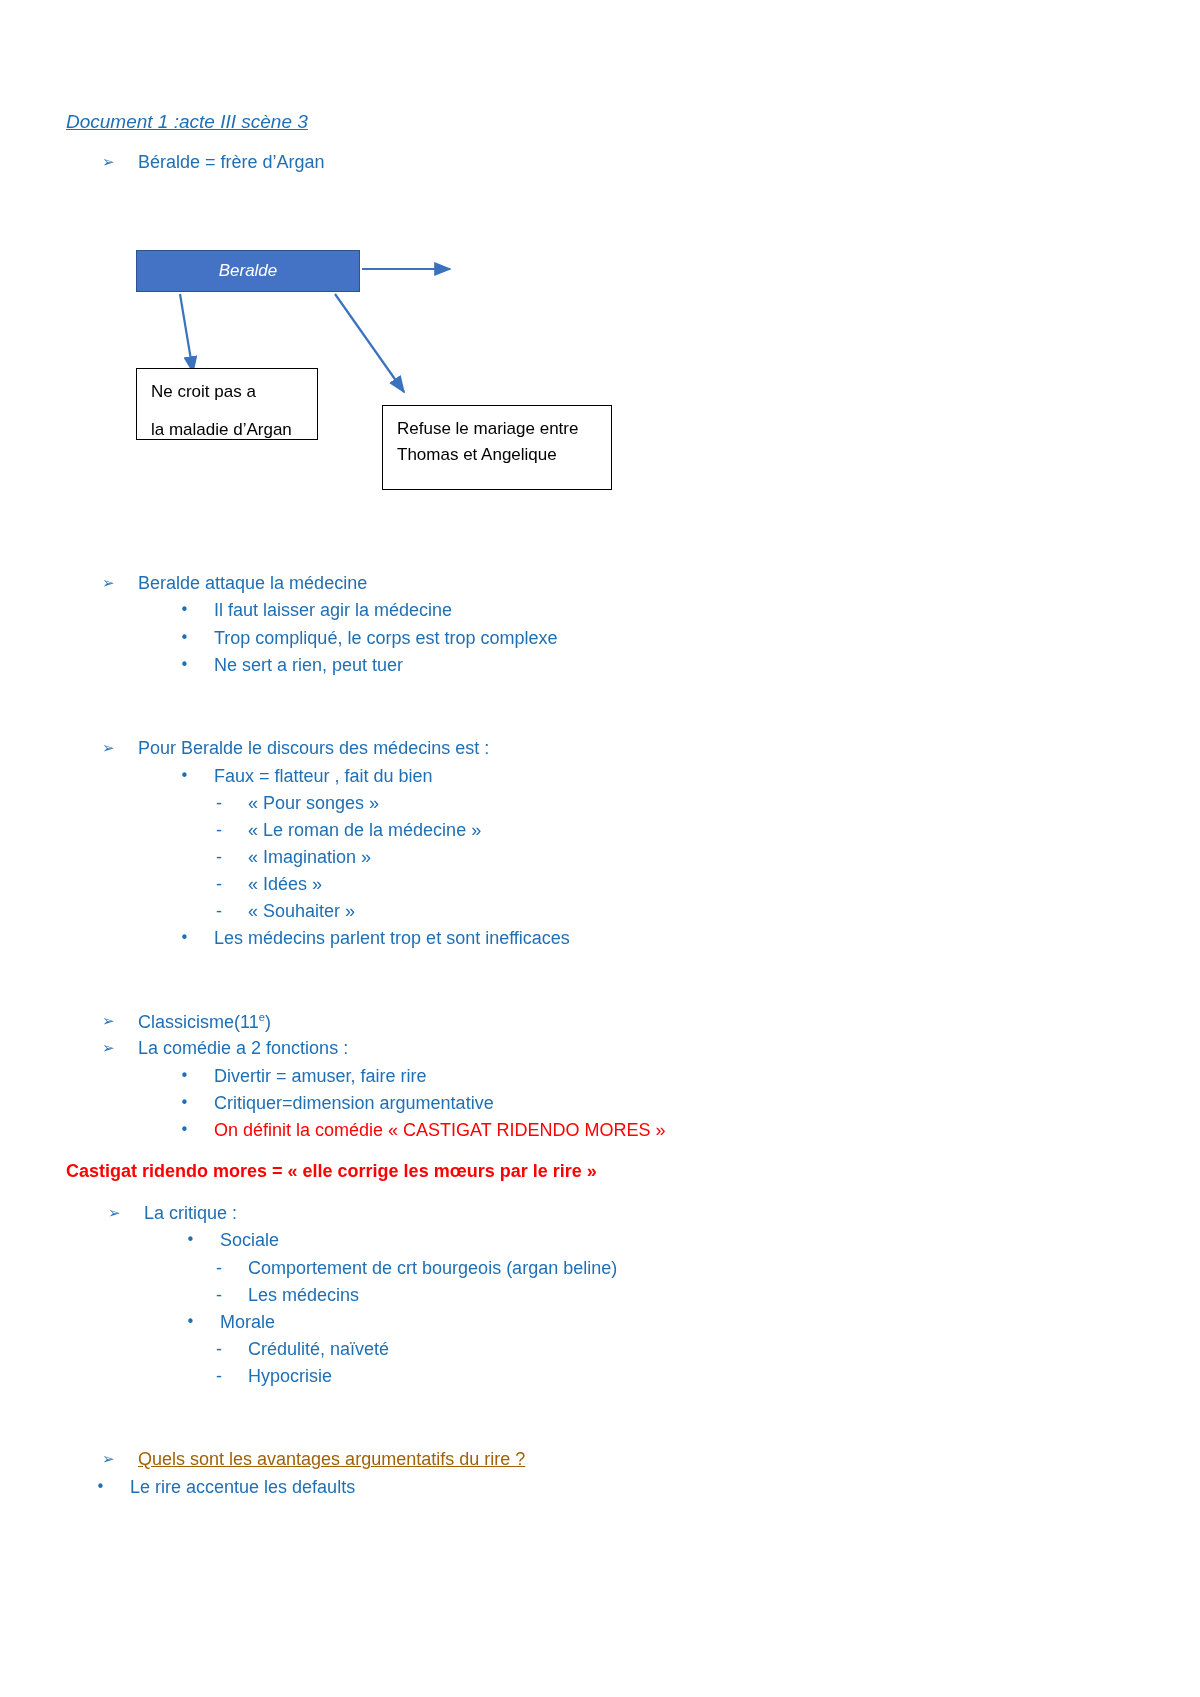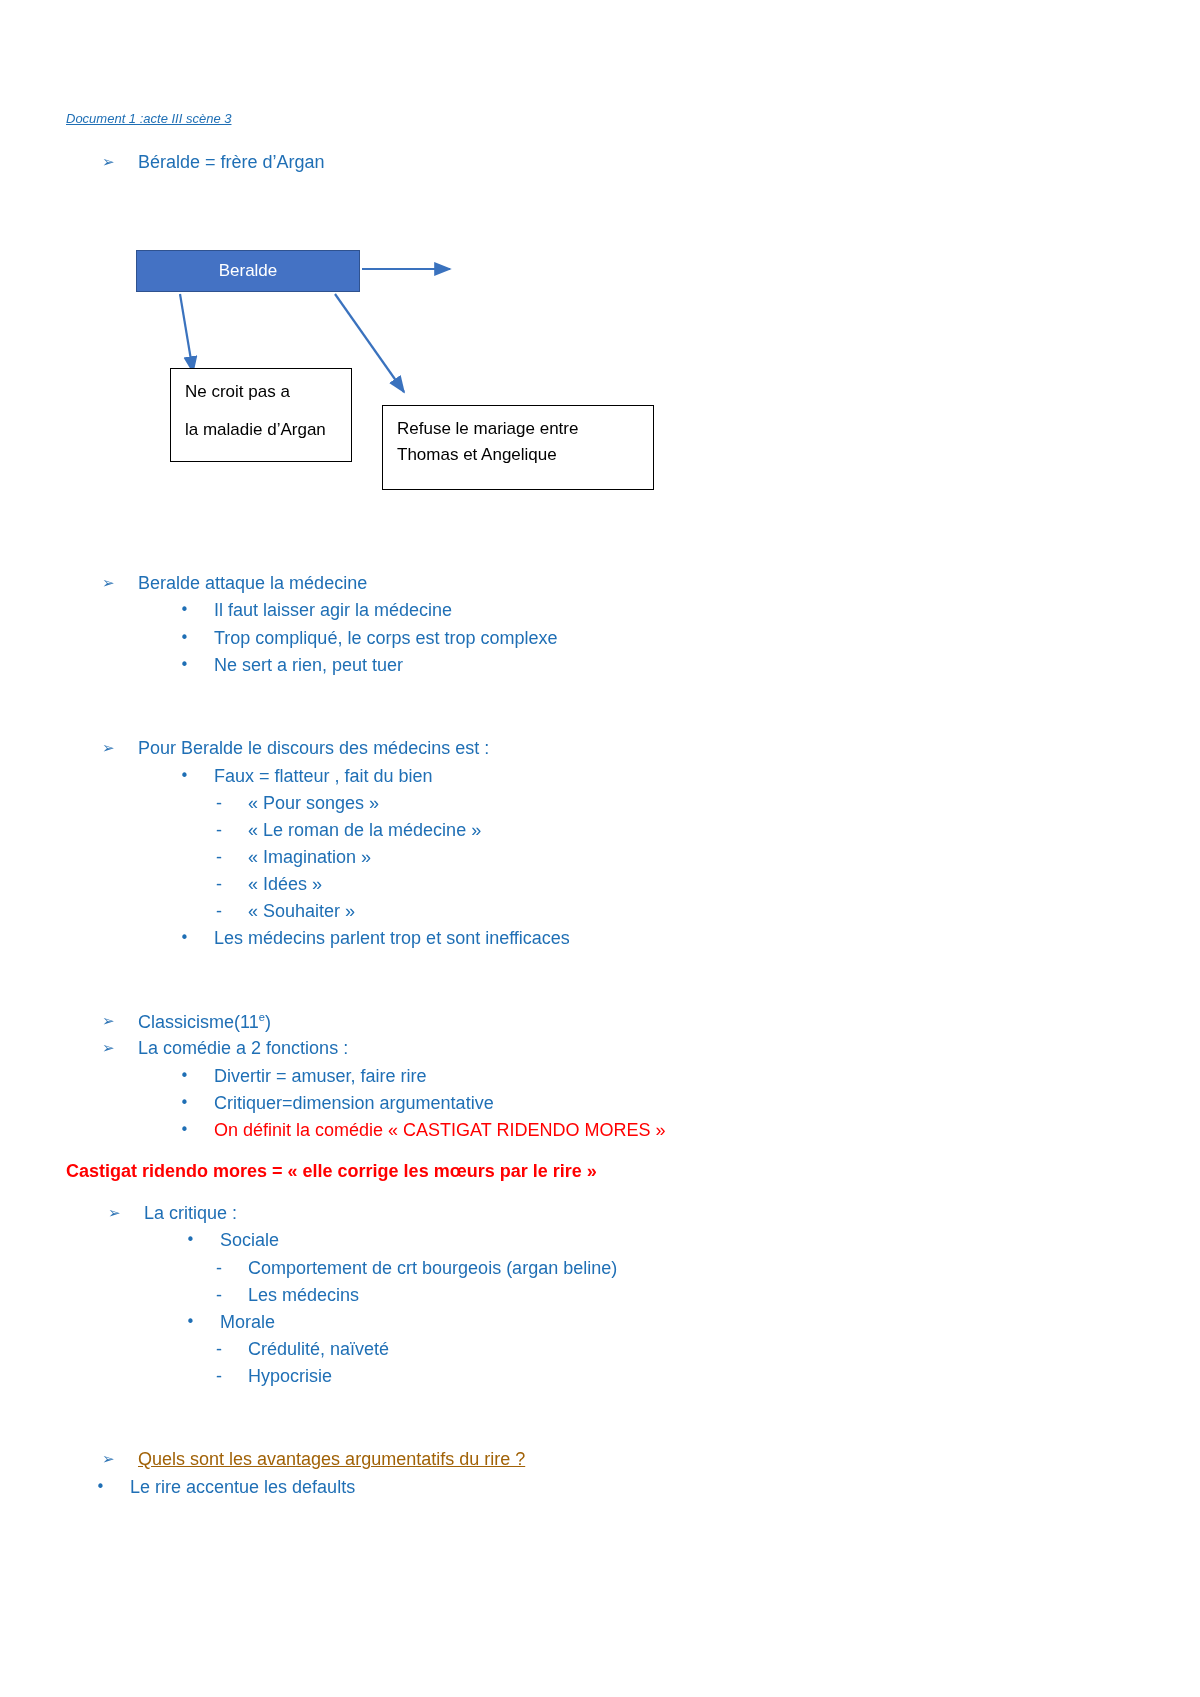--- a/index.html
+++ b/index.html
@@ -35,21 +35,21 @@
     color: #000000;
     text-decoration: underline;
     letter-spacing: .1px;
   }
 
   
   .doc-label {
     position: absolute;
     top: 111px;
     left: 66px;
-    font-size: 13px;
+    font-size: 19px;
     font-style: italic;
     text-decoration: underline;
     color: #1F6FB5;
     white-space: nowrap;
   }
 
   
   .row {
     position: absolute;
     display: flex;
@@ -152,33 +152,33 @@
         </marker>
       </defs>
 
       <line x1="362" y1="269" x2="450" y2="269" stroke="#3A72BE" stroke-width="2.2" marker-end="url(#ah)"></line>
 
       <line x1="180" y1="294" x2="193" y2="372" stroke="#3A72BE" stroke-width="2.2" marker-end="url(#ah)"></line>
 
       <line x1="335" y1="294" x2="404" y2="392" stroke="#3A72BE" stroke-width="2.2" marker-end="url(#ah)"></line>
     </svg>
 
-    <div class="dbox blue" style="left:136px; top:250px; width:224px; height:42px;">
+    <div class="dbox blue" style="left:136px; top:250px; width:224px; height:42px;font-style:italic;">
       <span>Beralde</span>
     </div>
 
 
-    <div class="dbox white" style="left:136px; top:368px; width:182px; height:94px; align-items:flex-start; padding-top:10px;margin-left:34px;">
+    <div class="dbox white" style="left:136px; top:368px; width:182px; height:72px; align-items:flex-start; padding-top:10px;">
       <span class="lines">
         <span>Ne croit pas a</span>
         <span style="margin-top:12px;">la maladie d’Argan</span>
       </span>
     </div>
 
-    <div class="dbox white" style="left:382px; top:405px; width:272px; height:85px; align-items:flex-start; padding-top:10px;">
+    <div class="dbox white" style="left:382px; top:405px; width:230px; height:85px; align-items:flex-start; padding-top:10px;">
       <span class="lines">
         <span>Refuse le mariage entre</span>
         <span>Thomas et Angelique</span>
       </span>
     </div>
   </div>
 
   <div class="row" style="top:573px; left:102px;">
     <span class="bullet arrow">➢</span>
     <span class="txt">Beralde attaque la médecine</span>

